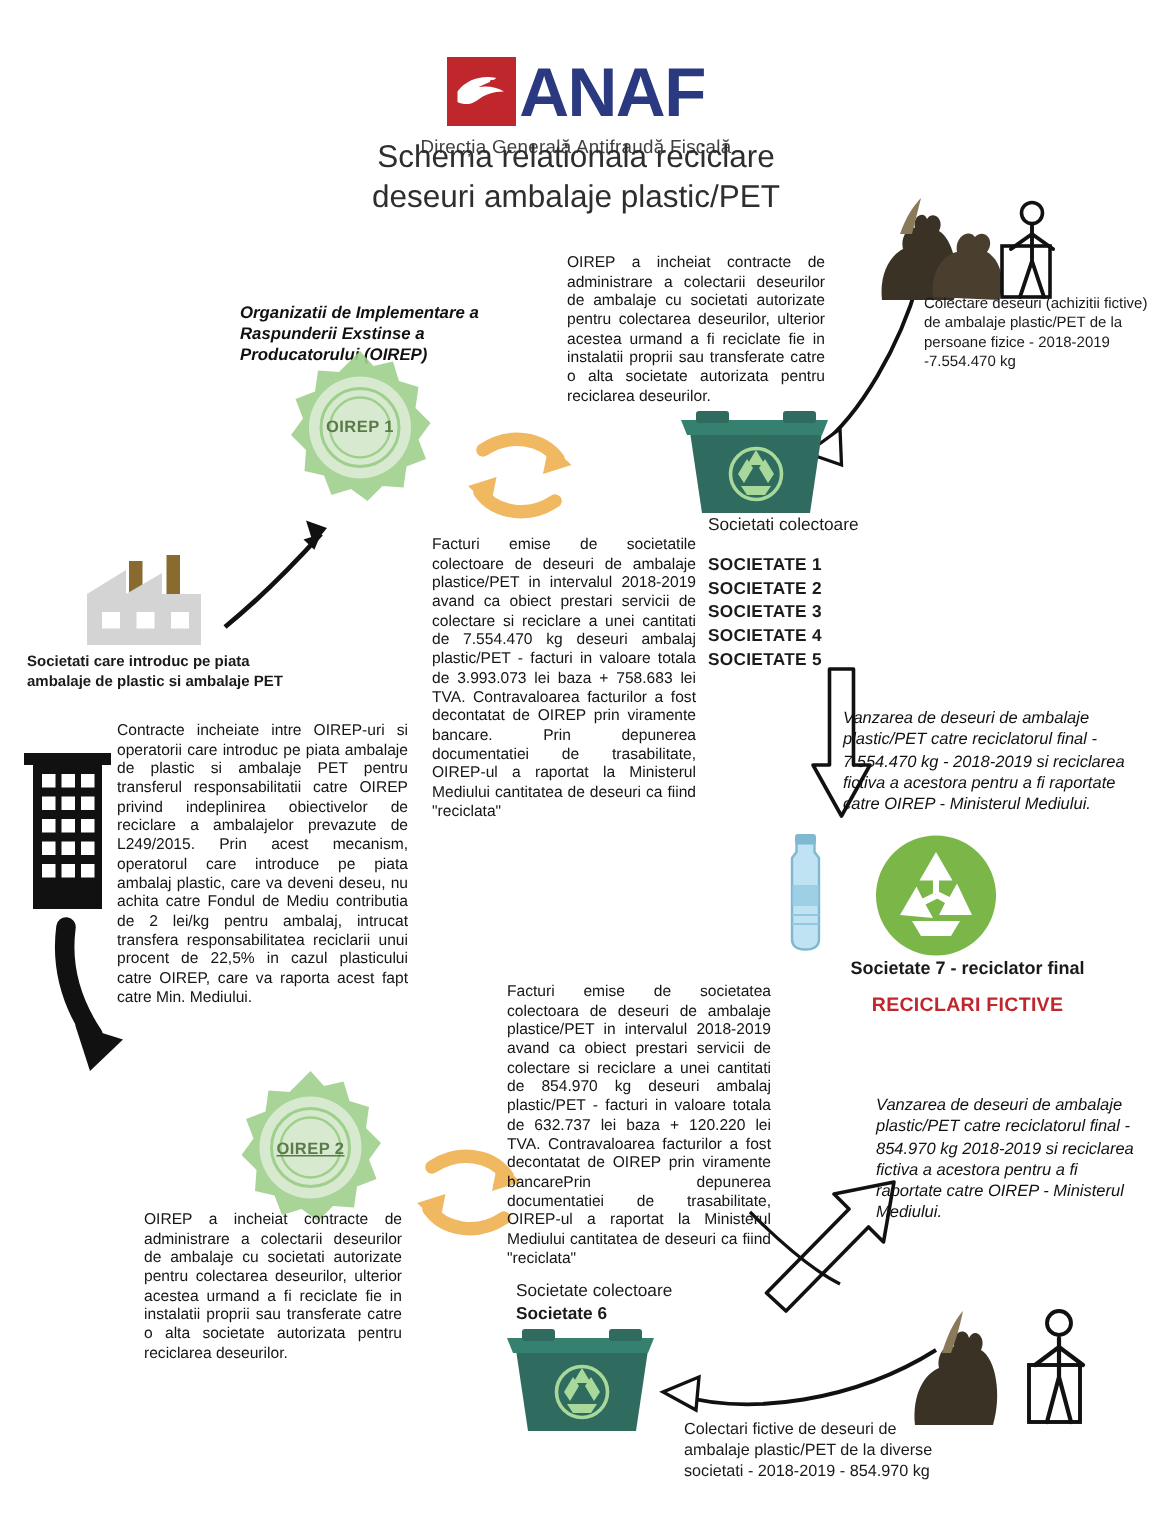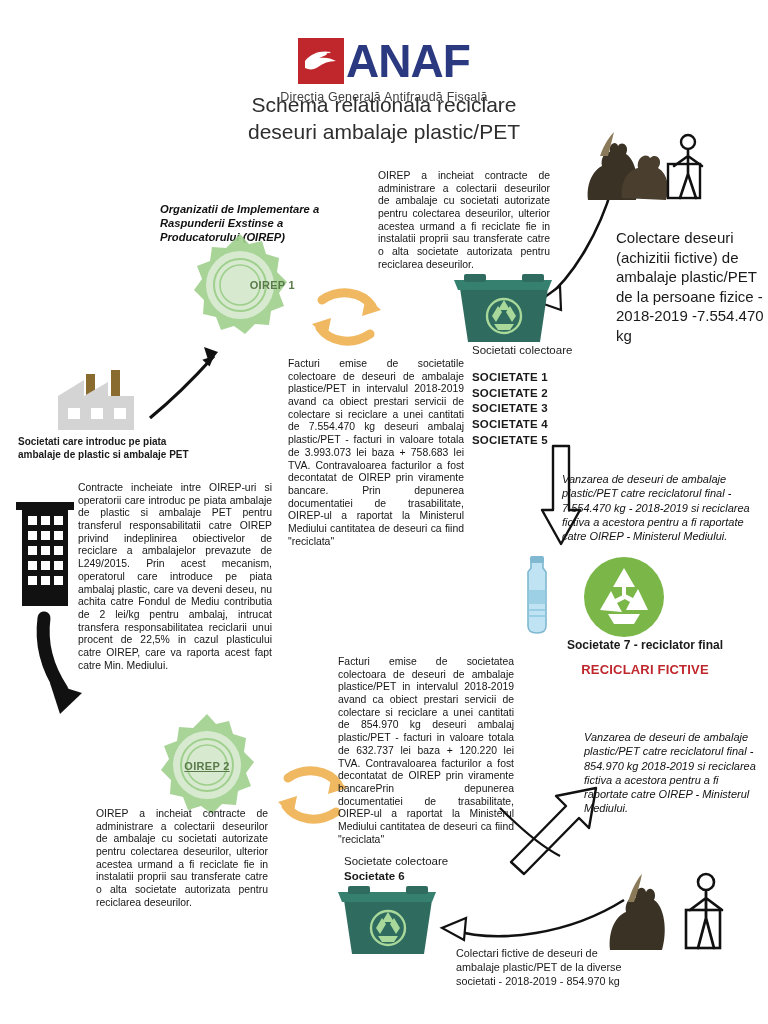--- a/index.html
+++ b/index.html
@@ -144,21 +144,21 @@
 
 <div class="abs ital bold" style="left:160px; top:182px; width:175px; font-size:11.2px; line-height:1.25;">Organizatii de Implementare a Raspunderii Exstinse a Producatorului (OIREP)</div>
 
 <div class="oirep-circle" style="left:185px; top:230px; width:110px; height:110px;">
   <svg class="blob" width="110" height="110" viewBox="0 0 110 110">
     <path d="M55 4 L64 14 L77 11 L81 24 L94 28 L92 42 L102 52 L94 63 L99 76 L86 81 L84 95 L70 94 L60 104 L49 96 L36 100 L31 87 L18 84 L19 70 L9 60 L17 49 L12 36 L25 31 L27 17 L41 18 Z" fill="#9fcf8c" opacity="0.9"></path>
     <circle cx="55" cy="55" r="34" fill="#d7ead0"></circle>
     <circle cx="55" cy="55" r="26" fill="none" stroke="#9fcf8c" stroke-width="2"></circle>
     <circle cx="55" cy="55" r="20" fill="none" stroke="#9fcf8c" stroke-width="1.6"></circle>
   </svg>
-  <div class="lbl" style="top:49px;text-align:right;">OIREP 1</div>
+  <div class="lbl" style="top:49px;">OIREP 1</div>
 </div>
 
 <div class="oirep-circle" style="left:152px; top:710px; width:110px; height:110px;">
   <svg class="blob" width="110" height="110" viewBox="0 0 110 110">
     <path d="M55 4 L64 14 L77 11 L81 24 L94 28 L92 42 L102 52 L94 63 L99 76 L86 81 L84 95 L70 94 L60 104 L49 96 L36 100 L31 87 L18 84 L19 70 L9 60 L17 49 L12 36 L25 31 L27 17 L41 18 Z" fill="#9fcf8c" opacity="0.9"></path>
     <circle cx="55" cy="55" r="34" fill="#d7ead0"></circle>
     <circle cx="55" cy="55" r="26" fill="none" stroke="#9fcf8c" stroke-width="2"></circle>
     <circle cx="55" cy="55" r="20" fill="none" stroke="#9fcf8c" stroke-width="1.6"></circle>
   </svg>
   <div class="lbl" style="top:50px;text-decoration:underline;">OIREP 2</div>
@@ -168,21 +168,21 @@
 
 <svg class="abs" style="left:576px; top:126px;" width="130" height="76" viewBox="0 0 130 76">
   <path d="M12 74 C 10 56, 18 44, 26 40 C 24 32, 30 24, 34 26 C 32 18, 40 14, 42 20 C 46 14, 54 20, 50 28 C 60 34, 64 56, 60 74 Z" fill="#3b3226"></path>
   <path d="M46 72 C 44 56, 52 44, 62 42 C 60 32, 70 26, 74 32 C 80 26, 88 34, 82 42 C 92 48, 94 62, 90 74 Z" fill="#4a3f2e"></path>
   <path d="M24 30 C 28 18, 34 10, 38 6 C 36 14, 34 22, 32 30 Z" fill="#8a7a5a"></path>
   <rect x="92" y="38" width="32" height="34" fill="#ffffff" stroke="#111" stroke-width="2.4"></rect>
   <circle cx="112" cy="16" r="7" fill="#ffffff" stroke="#111" stroke-width="2.4"></circle>
   <path d="M112 24 L112 48 M112 30 L98 40 M112 30 L126 40 M112 48 L104 72 M112 48 L120 72" stroke="#111" stroke-width="2.6" fill="none" stroke-linecap="round"></path>
 </svg>
 
-<div class="abs" style="left:616px; top:228px; width:150px; font-size:15px; line-height:1.3;">Colectare deseuri (achizitii fictive) de ambalaje plastic/PET de la persoane fizice - 2018-2019 -7.554.470 kg</div>
+<div class="abs" style="left:616px; top:196px; width:150px; font-size:10px; line-height:1.3;">Colectare deseuri (achizitii fictive) de ambalaje plastic/PET de la persoane fizice - 2018-2019 -7.554.470 kg</div>
 
 <svg class="abs" style="left:452px; top:272px;" width="104" height="76" viewBox="0 0 104 76">
   <path d="M8 16 L96 16 L88 70 L16 70 Z" fill="#2f6b5e"></path>
   <path d="M2 8 L100 8 L96 18 L6 18 Z" fill="#35806e"></path>
   <rect x="12" y="2" width="22" height="8" rx="2" fill="#2f6b5e"></rect>
   <rect x="70" y="2" width="22" height="8" rx="2" fill="#2f6b5e"></rect>
   <g fill="#a8d99a">
     <path d="M52 28 L58 38 L52 38 L46 38 Z"></path>
     <path d="M40 44 L46 34 L50 40 L44 50 Z"></path>
     <path d="M64 44 L58 34 L54 40 L60 50 Z"></path>

